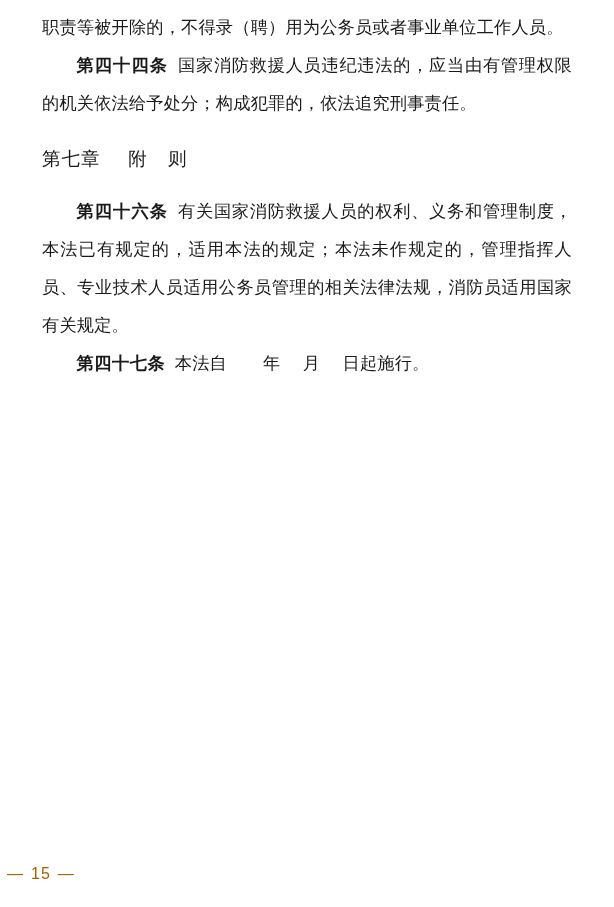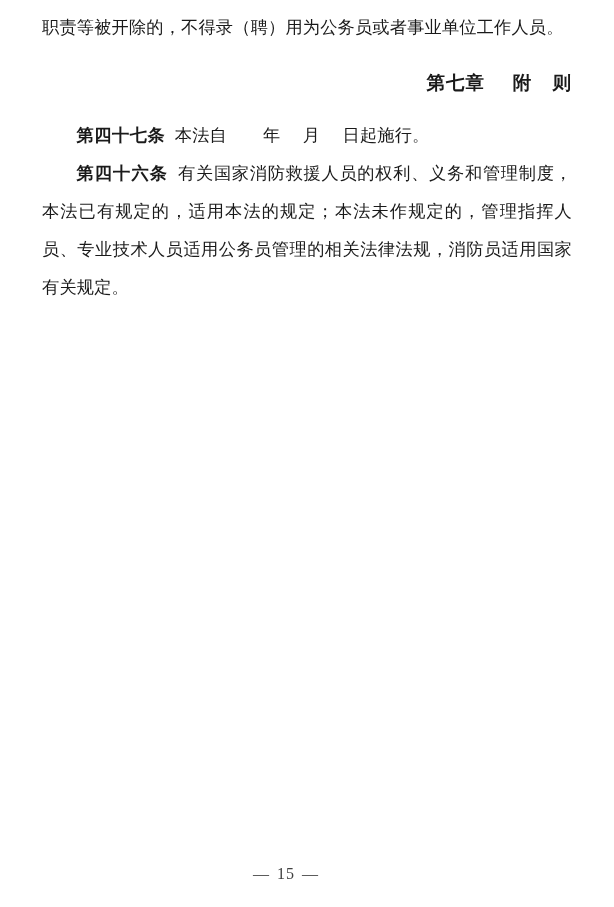--- a/index.html
+++ b/index.html
@@ -40,23 +40,23 @@
   .label {
     font-weight: bold;
     letter-spacing: 0.6px;
   }
   .gap-after-label {
     display: inline-block;
     width: 0.55em;
   }
   .chapter-title {
     margin: 18px 0 14px 0;
-    text-align: right;
+    text-align: left;
     font-size: 18.5px;
-    font-weight: bold;
+    font-weight: normal;
     letter-spacing: 1px;
     line-height: 38px;
   }
   .chapter-title .spacer {
     display: inline-block;
     width: 1.5em;
   }
   .chapter-title .spacer-small {
     display: inline-block;
     width: 1.1em;
@@ -67,46 +67,47 @@
   }
   .blank-fill-sm {
     display: inline-block;
     width: 1.3em;
   }
   .footer {
     position: absolute;
     left: 0;
     right: 42px;
     bottom: 24px;
-    text-align: center;
+    text-align: left;
     font-size: 16px;
-    font-family: Liberation Serif, serif;
-    color: #404040;
+    font-family: Liberation Sans, sans-serif;
+    color: #a16207;
     letter-spacing: 1px;
   }
   .footer .dash {
     display: inline-block;
     padding: 0 7px;
   }
 </style>
 </head>
 <body>
 
 <div class="page">
 
   <div class="body-text">
 
     <p class="para noindent"><span>职责等被开除的，不得录（聘）用为公务员或者事业单位工作人员。</span></p>
 
 
+    <p class="para"><span class="label">第四十四条</span><span class="gap-after-label"></span><span>国家消防救援人员违纪违法的，应当由有管理权限的机关依法给予处分；构成犯罪的，依法追究刑事责任。</span></p>
 
     <h2 class="chapter-title"><span>第七章</span><span class="spacer"></span><span>附</span><span class="spacer-small"></span><span>则</span></h2>
 
 
+    <p class="para"><span class="label">第四十六条</span><span class="gap-after-label"></span><span>有关国家消防救援人员的权利、义务和管理制度，本法已有规定的，适用本法的规定；本法未作规定的，管理指挥人员、专业技术人员适用公务员管理的相关法律法规，消防员适用国家有关规定。</span></p>
+
     <p class="para"><span class="label">第四十七条</span><span class="gap-after-label"></span><span>本法自</span><span class="blank-fill"></span><span>年</span><span class="blank-fill-sm"></span><span>月</span><span class="blank-fill-sm"></span><span>日起施行。</span></p>
-
-    <p class="para"><span class="label">第四十六条</span><span class="gap-after-label"></span><span>有关国家消防救援人员的权利、义务和管理制度，本法已有规定的，适用本法的规定；本法未作规定的，管理指挥人员、专业技术人员适用公务员管理的相关法律法规，消防员适用国家有关规定。</span></p>
 
   </div>
 
   <div class="footer"><span class="dash">—</span><span>15</span><span class="dash">—</span></div>
 
 </div>
 
 </body></html>

